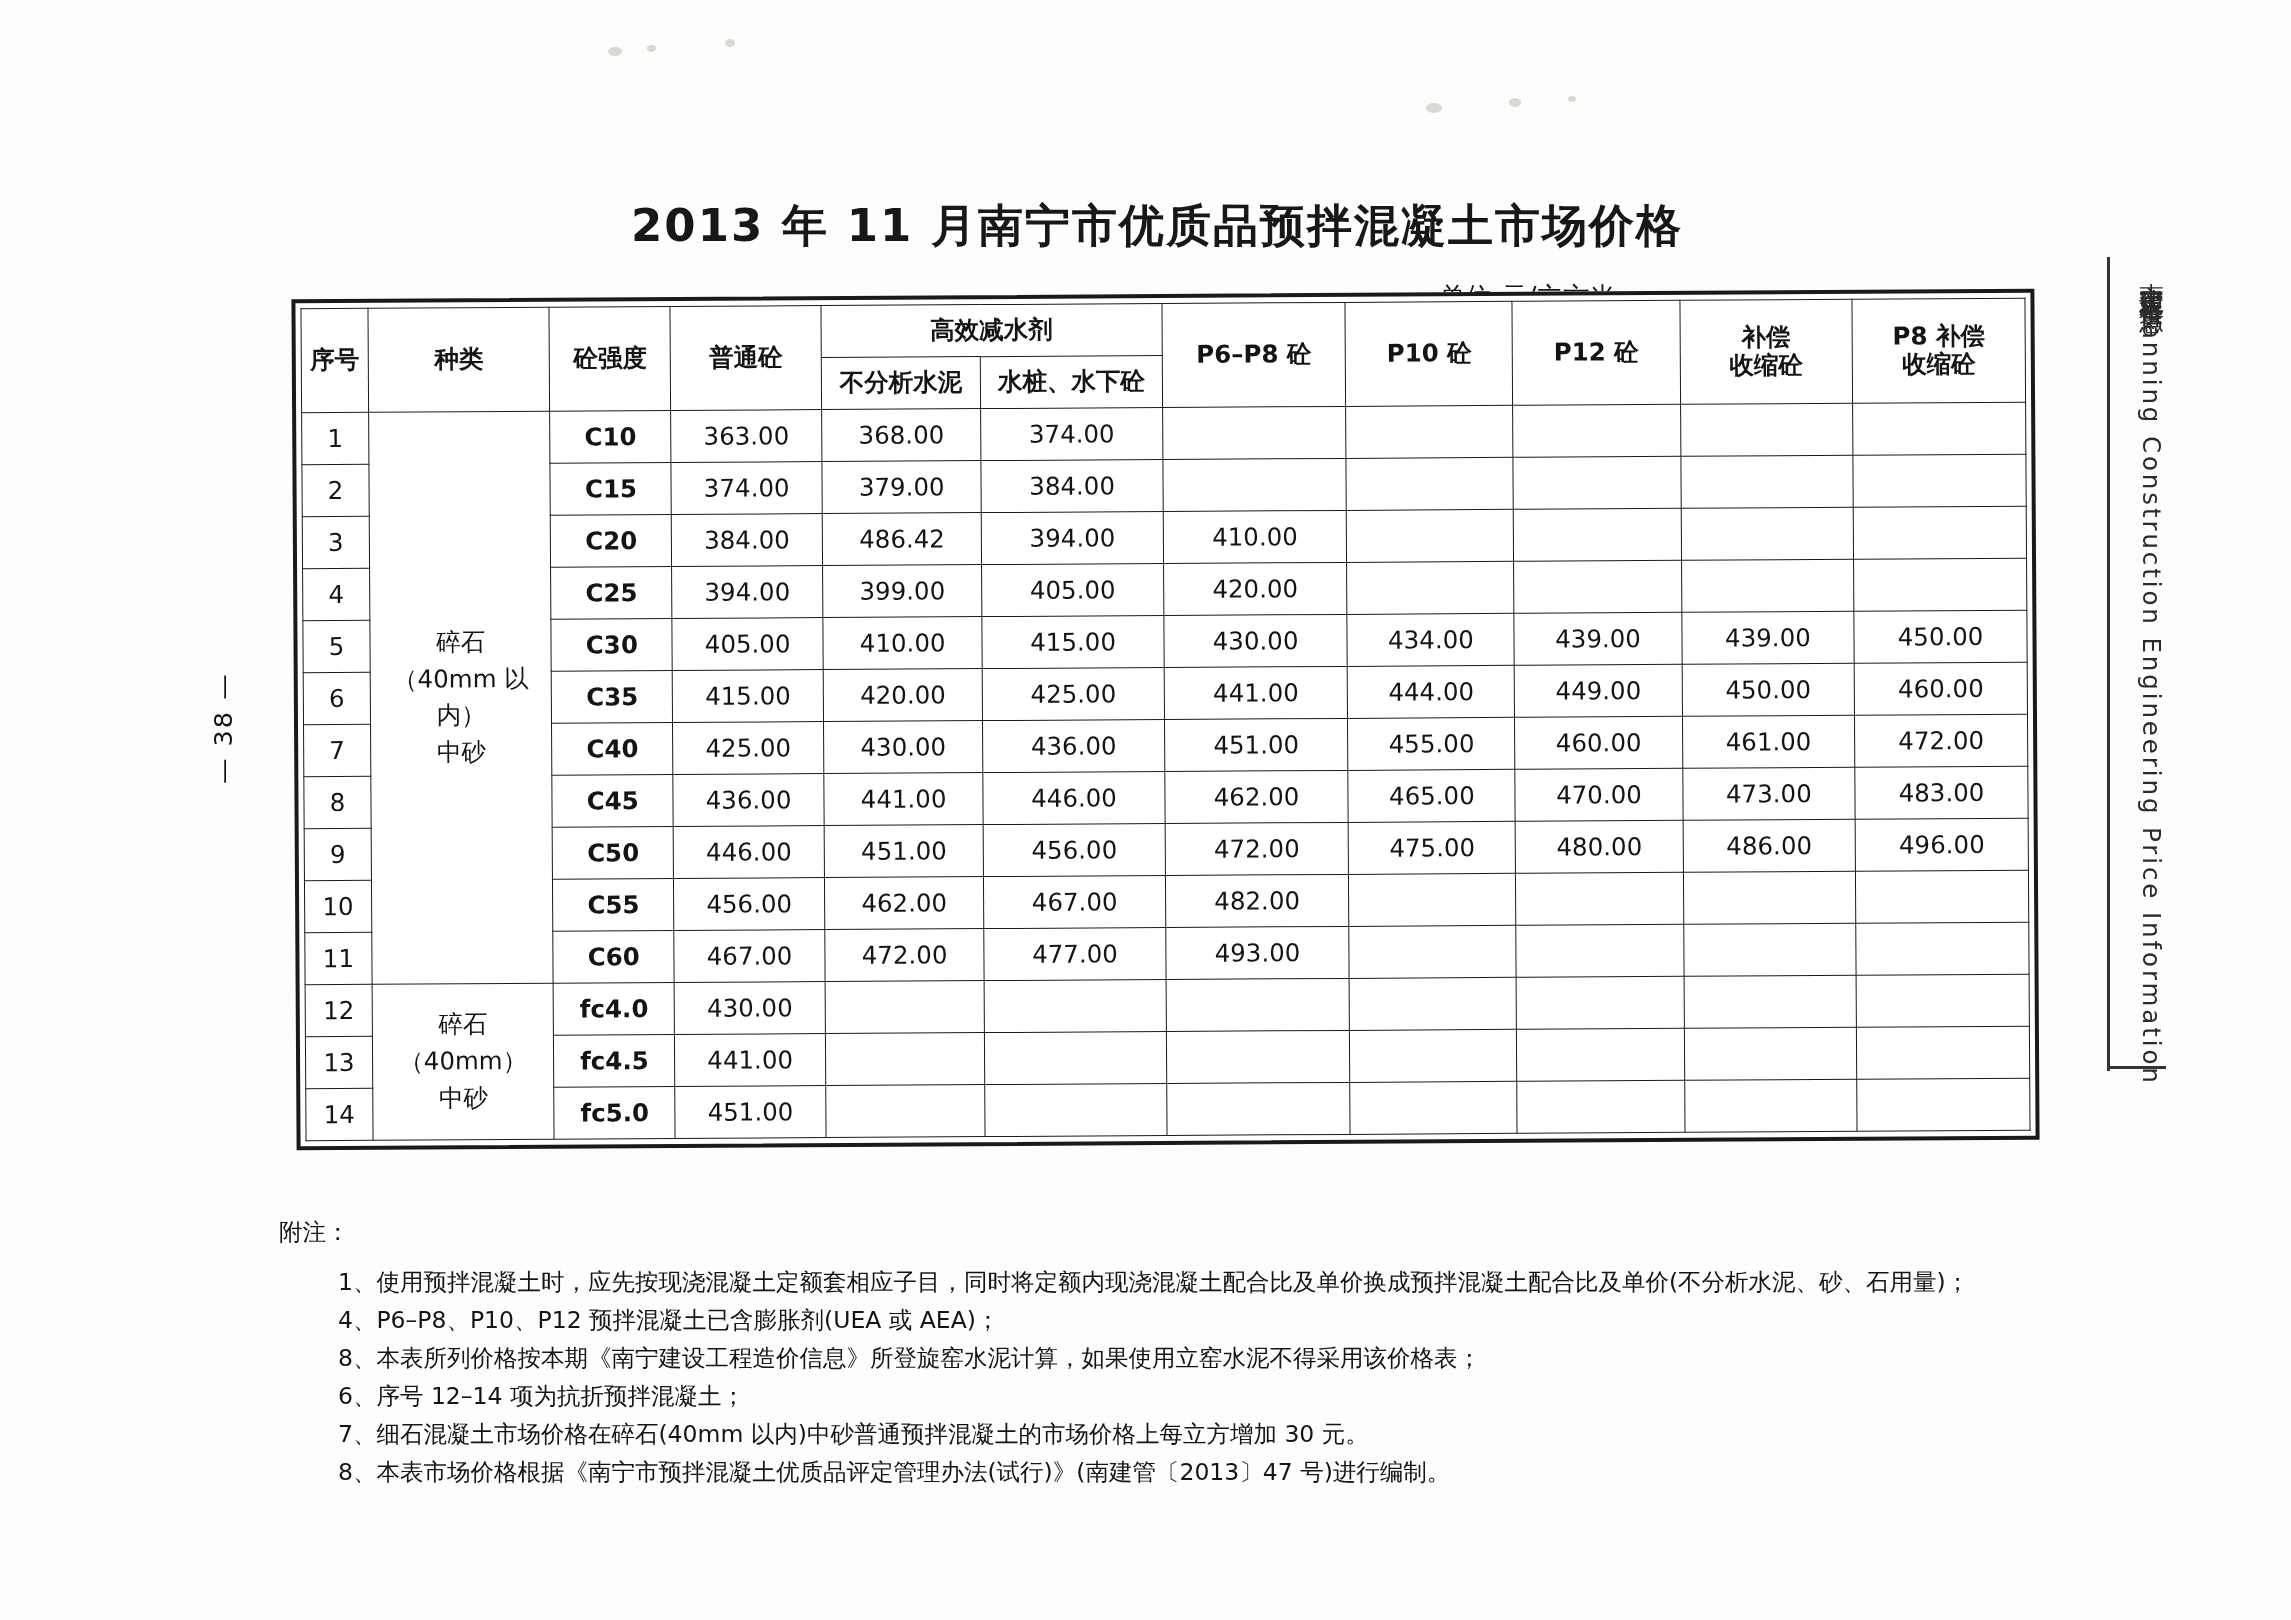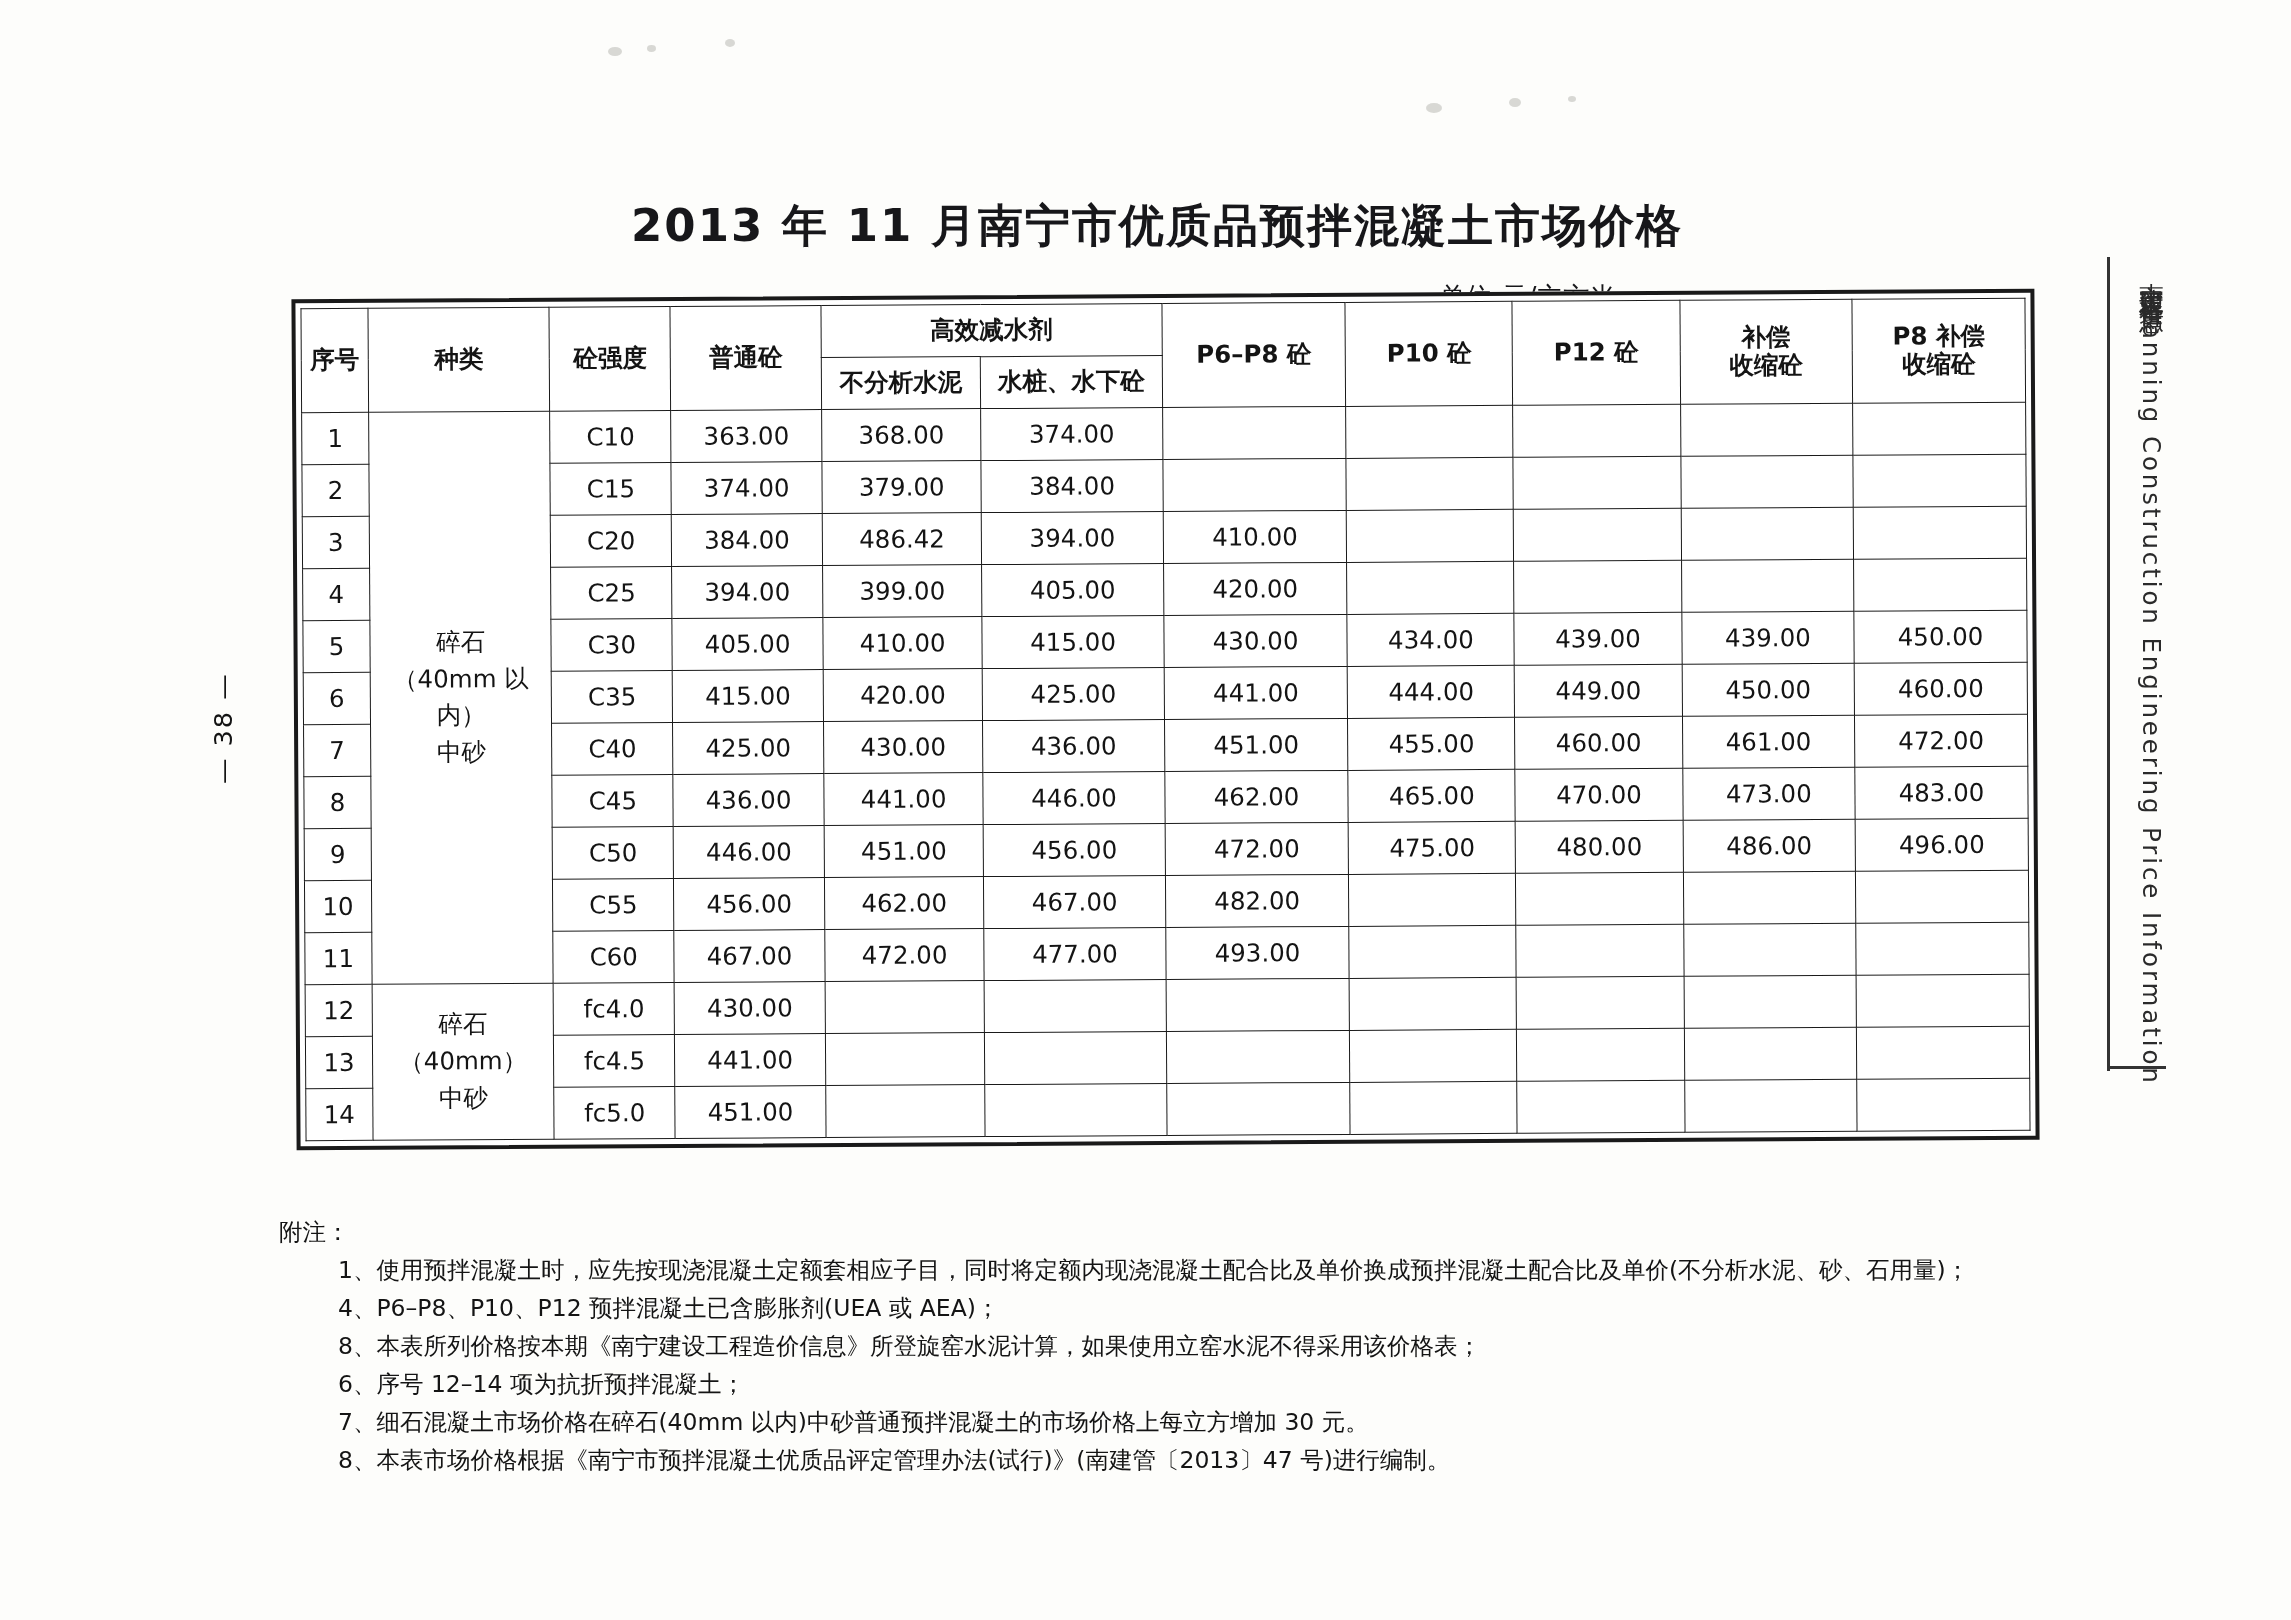--- a/index.html
+++ b/index.html
@@ -79,20 +79,21 @@
     font-weight: bold;
     line-height: 1.15;
   }
   td.num {
     font-family: "Liberation Serif", serif;
     font-size: 26.5px;
   }
   td.code {
     font-family: "Liberation Serif", serif;
     font-size: 26.5px;
+    font-weight: bold;
   }
   td.kind {
     font-family: "DejaVu Sans", sans-serif;
     font-size: 26.5px;
     line-height: 1.5;
   }
   td.seq {
     font-family: "Liberation Serif", serif;
     font-size: 26.5px;
   }
@@ -110,21 +111,21 @@
     top: 1213px;
     left: 279px;
     width: 1764px;
     font-family: "DejaVu Sans", sans-serif;
     font-size: 23.5px;
     color: #141414;
     line-height: 1.62;
   }
   .notes .head {
     margin-left: 0px;
-    margin-bottom: 0;
+    margin-bottom: 12px;
   }
   .notes .line {
     margin-left: 59px;
     white-space: nowrap;
   }
 
   
   .page-num {
     position: absolute;
     left: 208px;

